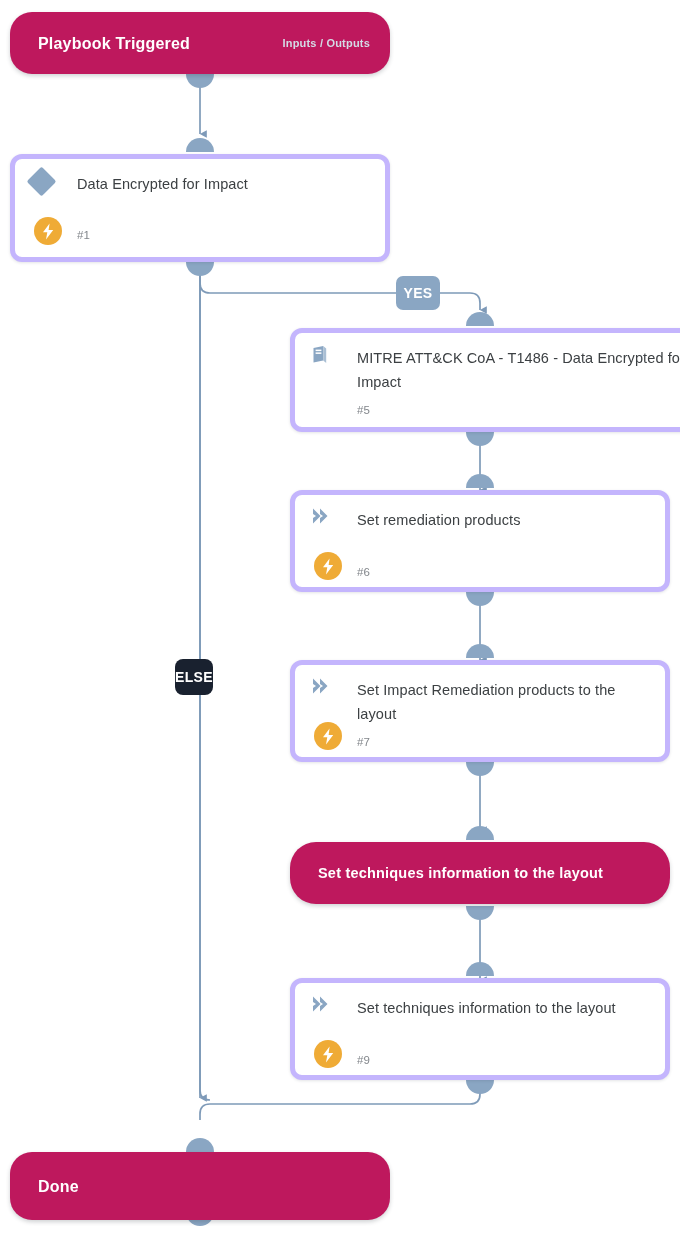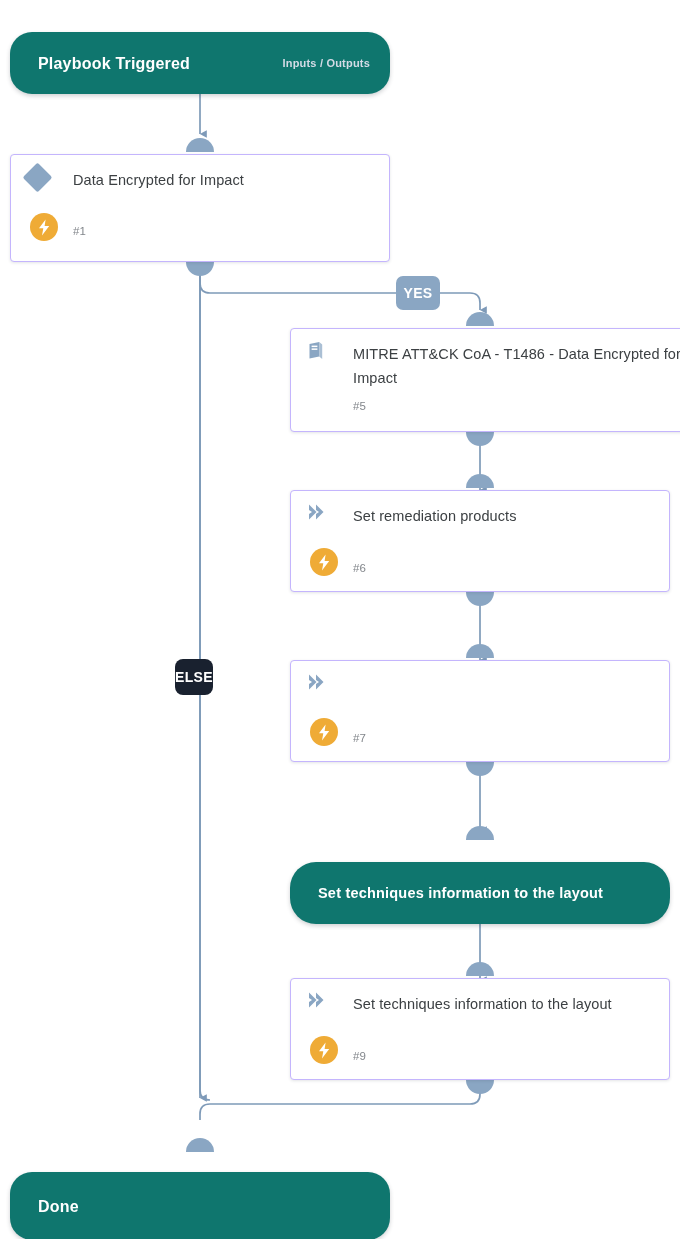--- a/index.html
+++ b/index.html
@@ -19,22 +19,22 @@
   #edges{
     position:absolute;left:0;top:0;
     width:680px;height:1239px;
     pointer-events:none;
   }
 
   
   .card{
     position:absolute;
     background:#ffffff;
-    border:1px solid #c4b5fd;
-    border-radius:4px;
+    border:5px solid #c4b5fd;
+    border-radius:12px;
     box-sizing:border-box;
     box-shadow:0 1px 3px rgba(40,50,60,.13);
   }
   .card .icon-col{
     position:absolute;left:14px;top:10px;
     width:38px;
   }
   .card .title{
     position:absolute;
     left:62px;right:14px;top:13px;
@@ -66,26 +66,25 @@
     width:28px;height:28px;
     border-radius:50%;
     background:#efab36;
     display:flex;align-items:center;justify-content:center;
   }
   .bolt-badge svg{display:block;}
 
   
   .pill{
     position:absolute;
-    background:#0f766e;
+    background:#be185d;
     border-radius:22px;
     box-sizing:border-box;
     box-shadow:0 2px 4px rgba(40,50,60,.22);
     color:#ffffff;
-    margin-top:20px;
   }
   .pill .ptitle{
     position:absolute;
     left:28px;
     font-size:16px;
     font-weight:bold;
     line-height:25px;
     color:#ffffff;
     letter-spacing:.2px;
   }
@@ -226,20 +225,21 @@
     <div class="idnum" style="top: 71px;">#6</div>
   </div>
 
   <div class="card" style="left:290px;top:660px;width:380px;height:102px;">
     <div class="icon-col">
       <svg class="chev-icon" width="22" height="22" viewBox="0 0 22 22">
         <path d="M4.0 3.5 L11.5 11.0 L4.0 18.5 L4.0 13.0 L7.0 11.0 L4.0 9.0 Z" fill="#8aa6c3"></path>
         <path d="M11.0 3.5 L18.5 11.0 L11.0 18.5 L11.0 13.0 L14.0 11.0 L11.0 9.0 Z" fill="#8aa6c3"></path>
       </svg>
     </div>
+    <div class="title">Set Impact Remediation products to the layout</div>
     <div class="bolt-badge" style="left:19px;top:57px;">
       <svg width="15" height="17" viewBox="0 0 15 17" aria-hidden="true">
         <path d="M8.6 0.6 L2.0 9.2 L6.3 9.2 L5.0 16.4 L12.2 7.1 L7.6 7.1 Z" fill="#ffffff"></path>
       </svg>
     </div>
     <div class="idnum" style="top:71px;">#7</div>
   </div>
 
   <div class="pill sel" style="left:290px;top:842px;width:380px;height:62px;border-radius:26px;">
     <span class="ptitle" style="top:50%;transform:translateY(-50%);right:28px;">Set techniques information to the layout</span>

